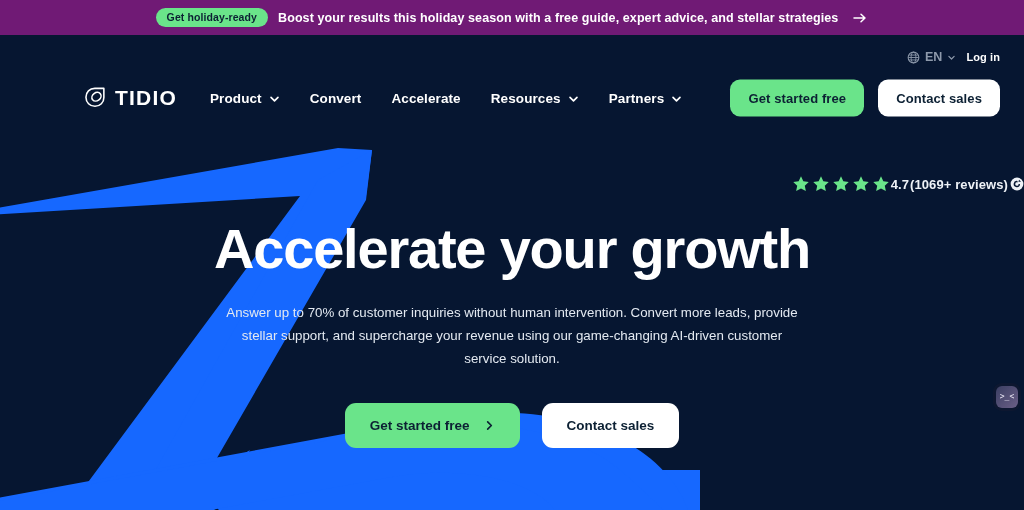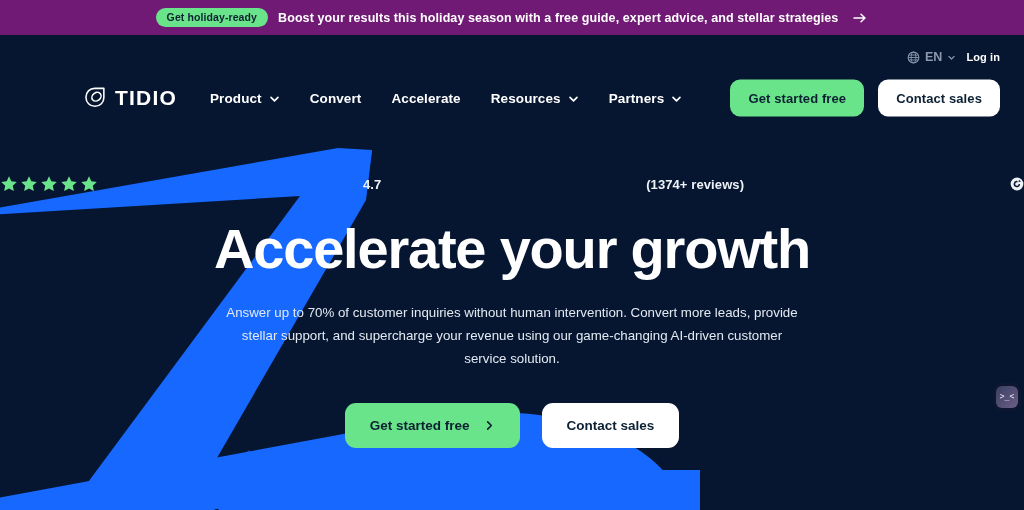--- a/index.html
+++ b/index.html
@@ -55,21 +55,21 @@
   .nav-item { display:flex; align-items:center; gap:7px; color:#ffffff; font-size:13.5px; font-weight:600; cursor:pointer; white-space:nowrap; letter-spacing:.1px; }
   .chev { width:11px; height:11px; display:block; margin-top:2px; }
 
   .header-ctas { position:absolute; right:24px; top:50%; transform:translateY(-50%); display:flex; align-items:center; gap:14px; }
   .btn { border:none; cursor:pointer; font-family:inherit; white-space:nowrap; display:inline-flex; align-items:center; justify-content:center; }
   .btn-green { background:#6ae48a; color:#0c2033; font-size:13px; font-weight:700; border-radius:10px; padding:11px 18px; letter-spacing:.1px; }
   .btn-white { background:#ffffff; color:#0c2033; font-size:13px; font-weight:700; border-radius:10px; padding:11px 18px; letter-spacing:.1px; }
 
   
   .hero { position:absolute; top:125px; left:0; width:1024px; z-index:20; text-align:center; }
-  .rating { display:flex; align-items:center; justify-content:space-between; gap:7px; margin-top:50px; }
+  .rating { display:flex; align-items:center; justify-content:flex-end; gap:1px; margin-top:50px; }
   .stars { display:flex; gap:2px; }
   .star { width:18px; height:18px; display:block; }
   .rating-text { color:#eef2f7; font-size:13px; font-weight:600; letter-spacing:.1px; }
   .g2-icon { width:14px; height:14px; display:block; margin-left:1px; }
 
   .hero-title {
     color:#ffffff; font-size:56px; font-weight:700; line-height:1.22;
     letter-spacing:-1.2px; margin-top:22px; padding:0 88px;
   }
   .hero-sub {
@@ -189,21 +189,21 @@
             <path d="M10 1.4 L12.6 7 L18.6 7.7 L14.2 11.9 L15.4 17.9 L10 14.9 L4.6 17.9 L5.8 11.9 L1.4 7.7 L7.4 7 Z" fill="#6ae48a"></path>
           </svg>
         <svg class="star" viewBox="0 0 20 20">
             <path d="M10 1.4 L12.6 7 L18.6 7.7 L14.2 11.9 L15.4 17.9 L10 14.9 L4.6 17.9 L5.8 11.9 L1.4 7.7 L7.4 7 Z" fill="#6ae48a"></path>
           </svg>
         <svg class="star" viewBox="0 0 20 20">
             <path d="M10 1.4 L12.6 7 L18.6 7.7 L14.2 11.9 L15.4 17.9 L10 14.9 L4.6 17.9 L5.8 11.9 L1.4 7.7 L7.4 7 Z" fill="#6ae48a"></path>
           </svg>
       </div>
       <span class="rating-text">4.7</span>
-      <span class="rating-text">(1374+ reviews)</span>
+      <span class="rating-text">(1069+ reviews)</span>
       <svg class="g2-icon" viewBox="0 0 16 16">
         <circle cx="8" cy="8" r="7.3" fill="#eef2f7"></circle>
         <path d="M10.4 3.2 L12.6 5.4 L9.6 5.4 Z" fill="#061631"></path>
         <path d="M11.4 8 A3.6 3.6 0 1 1 8.6 4.5 L8.6 6.3 A1.9 1.9 0 1 0 9.8 8 Z" fill="#061631"></path>
       </svg>
     </div>
 
     <h1 class="hero-title">
       <span>Accelerate your growth</span><br>
     </h1>

